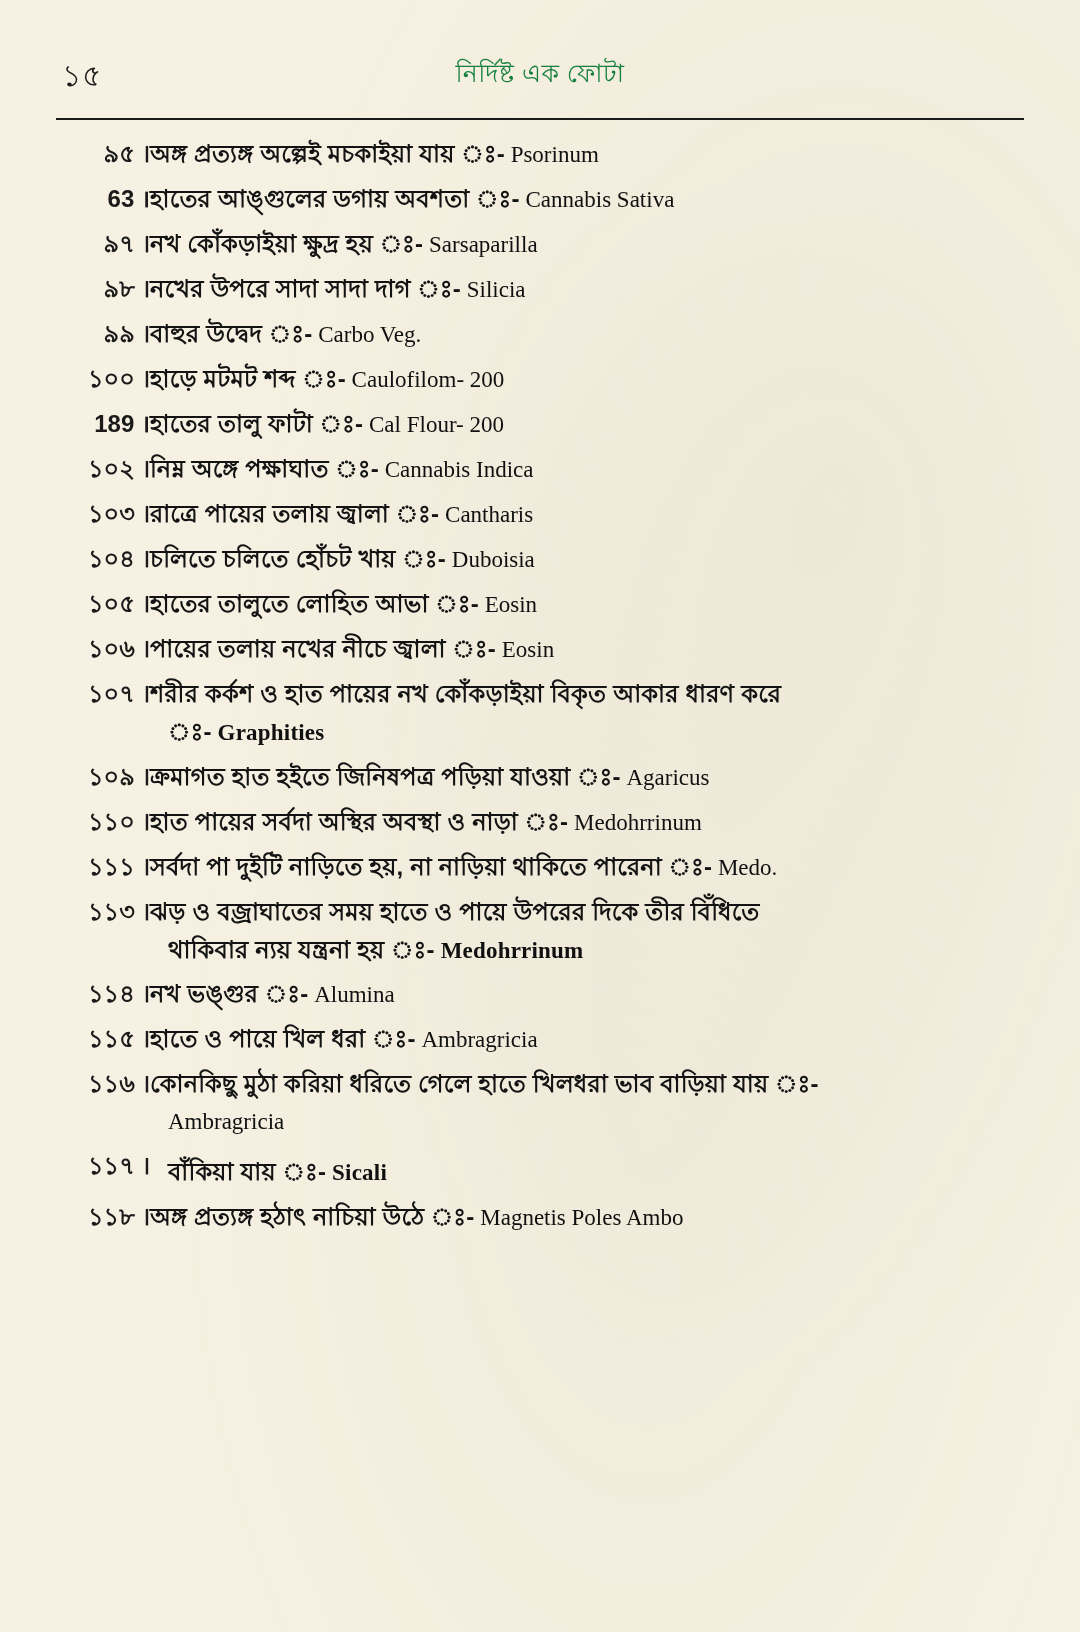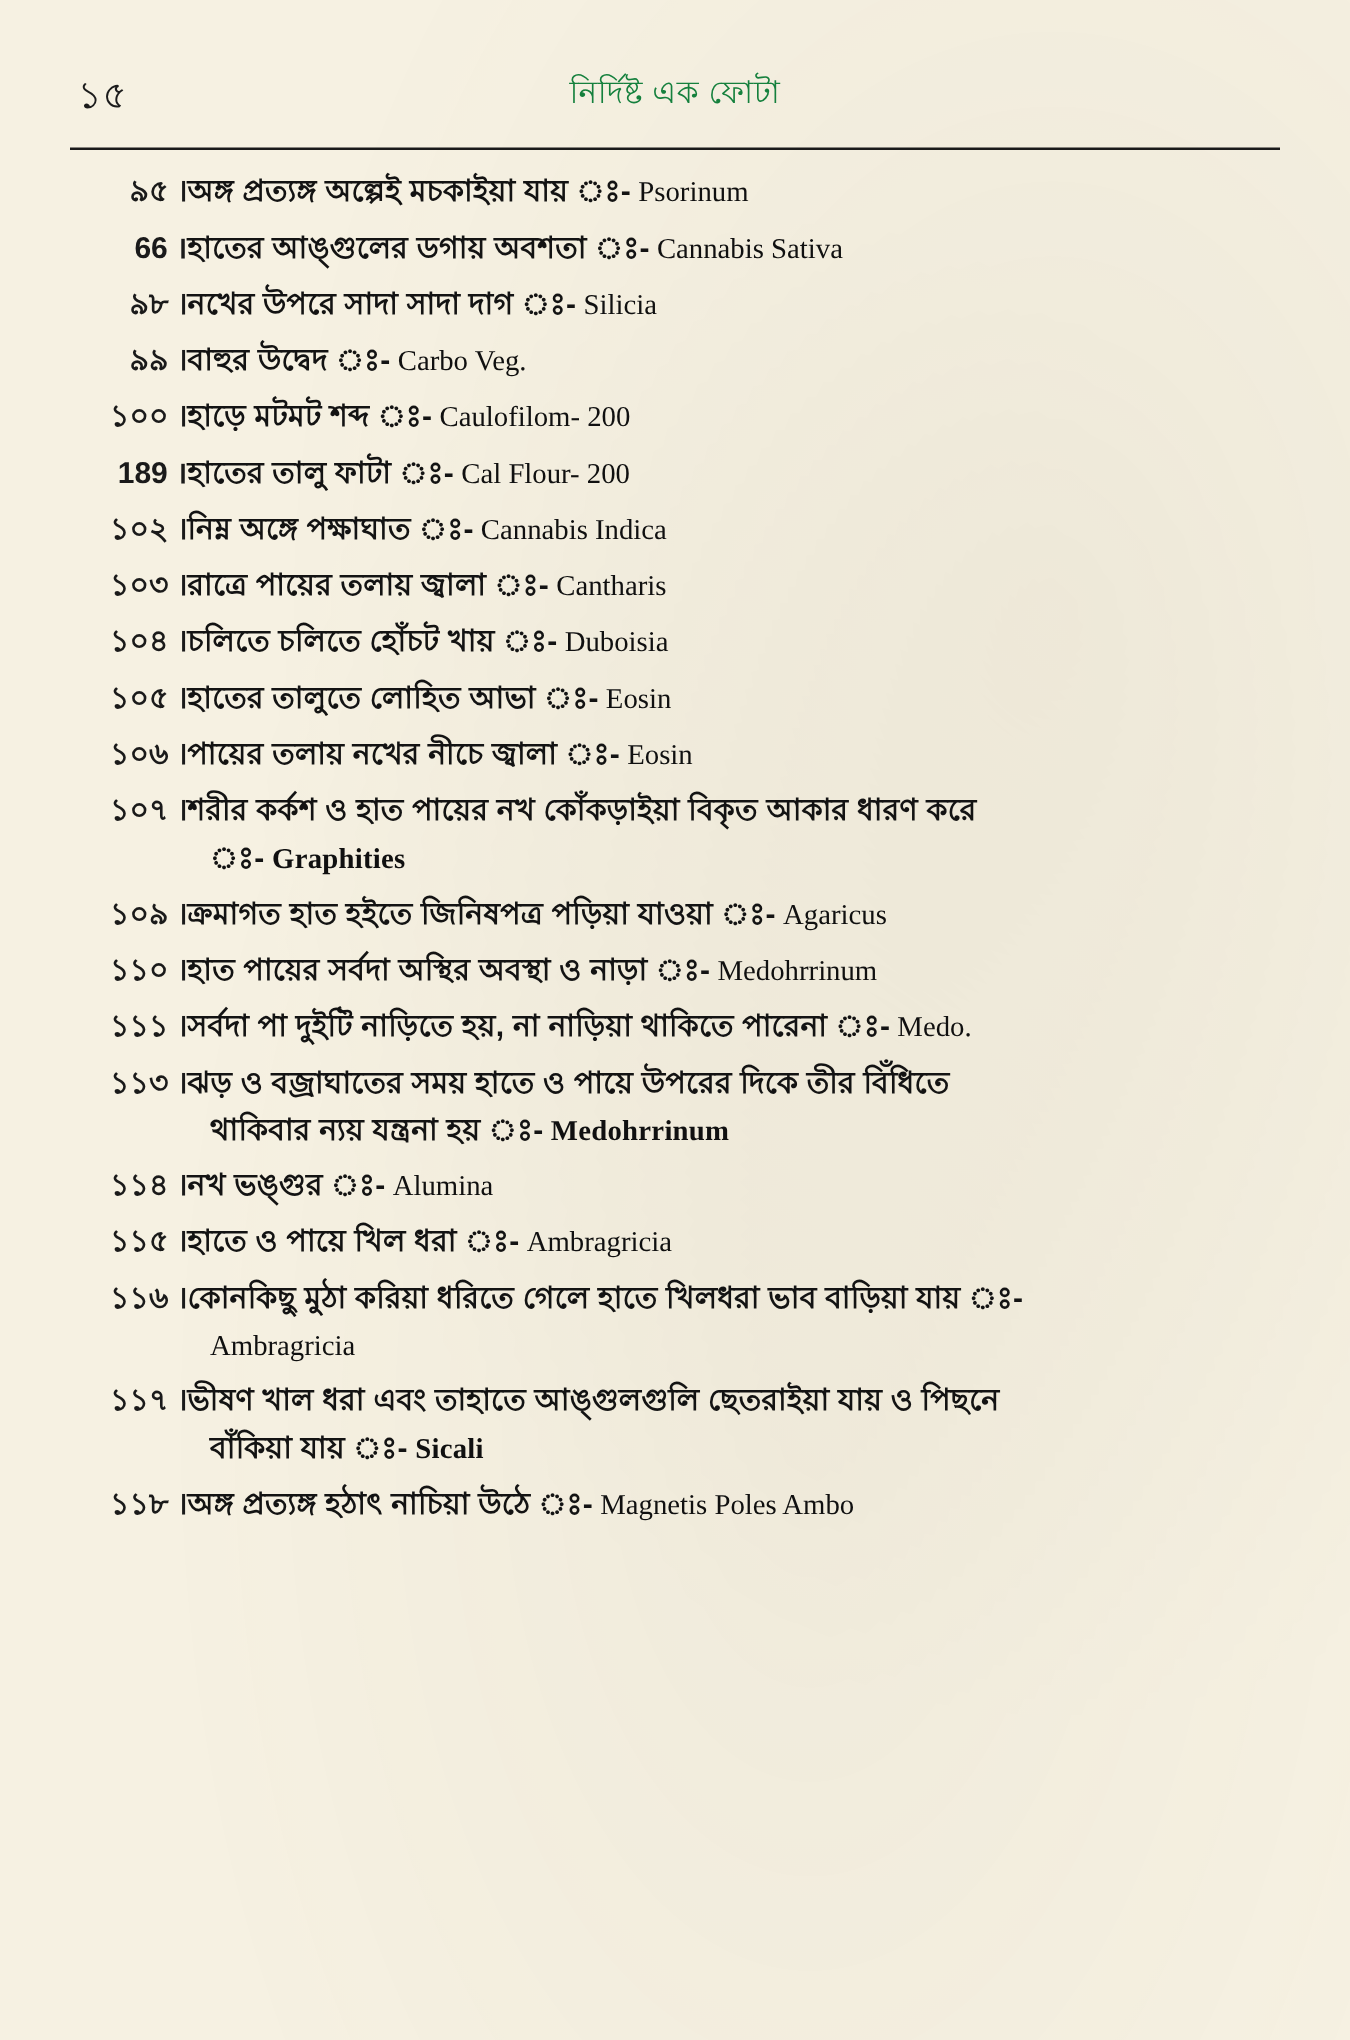--- a/index.html
+++ b/index.html
@@ -120,22 +120,26 @@
   </div>
 
   <div class="rule"></div>
 
   <div class="content" id="entry-list">
       <div class="entry">
         <div class="entry-num">৯৫ ।</div>
         <div class="entry-body"><span class="bn">অঙ্গ প্রত্যঙ্গ অল্পেই মচকাইয়া যায় ঃ-</span><span class="rx"> Psorinum</span></div>
       </div>
       <div class="entry">
-        <div class="entry-num">66 ।</div>
+        <div class="entry-num">63 ।</div>
         <div class="entry-body"><span class="bn">হাতের আঙ্গুলের ডগায় অবশতা ঃ-</span><span class="rx"> Cannabis Sativa</span></div>
+      </div>
+      <div class="entry">
+        <div class="entry-num">৯৭ ।</div>
+        <div class="entry-body"><span class="bn">নখ কোঁকড়াইয়া ক্ষুদ্র হয় ঃ-</span><span class="rx"> Sarsaparilla</span></div>
       </div>
       <div class="entry">
         <div class="entry-num">৯৮ ।</div>
         <div class="entry-body"><span class="bn">নখের উপরে সাদা সাদা দাগ ঃ-</span><span class="rx"> Silicia</span></div>
       </div>
       <div class="entry">
         <div class="entry-num">৯৯ ।</div>
         <div class="entry-body"><span class="bn">বাহুর উদ্বেদ ঃ-</span><span class="rx"> Carbo Veg.</span></div>
       </div>
       <div class="entry">
@@ -193,21 +197,21 @@
       <div class="entry">
         <div class="entry-num">১১৫ ।</div>
         <div class="entry-body"><span class="bn">হাতে ও পায়ে খিল ধরা ঃ-</span><span class="rx"> Ambragricia</span></div>
       </div>
       <div class="entry">
         <div class="entry-num">১১৬ ।</div>
         <div class="entry-body justify"><span class="bn">কোনকিছু মুঠা করিয়া ধরিতে গেলে হাতে খিলধরা ভাব বাড়িয়া যায় ঃ-</span><span class="cont-line rx">Ambragricia</span></div>
       </div>
       <div class="entry">
         <div class="entry-num">১১৭ ।</div>
-        <div class="entry-body justify"><span class="bn">ভীষণ খাল ধরা এবং তাহাতে আঙ্গুলগুলি ছেতরাইয়া যায় ও পিছনে</span><span class="cont-line bn">বাঁকিয়া যায় ঃ-<span class="rx"> Sicali</span></span></div>
+        <div class="entry-body justify"><span class="cont-line bn">বাঁকিয়া যায় ঃ-<span class="rx"> Sicali</span></span></div>
       </div>
       <div class="entry">
         <div class="entry-num">১১৮ ।</div>
         <div class="entry-body"><span class="bn">অঙ্গ প্রত্যঙ্গ হঠাৎ নাচিয়া উঠে ঃ-</span><span class="rx"> Magnetis Poles Ambo</span></div>
       </div>
     </div>
 
 </div>
 
 </body></html>

